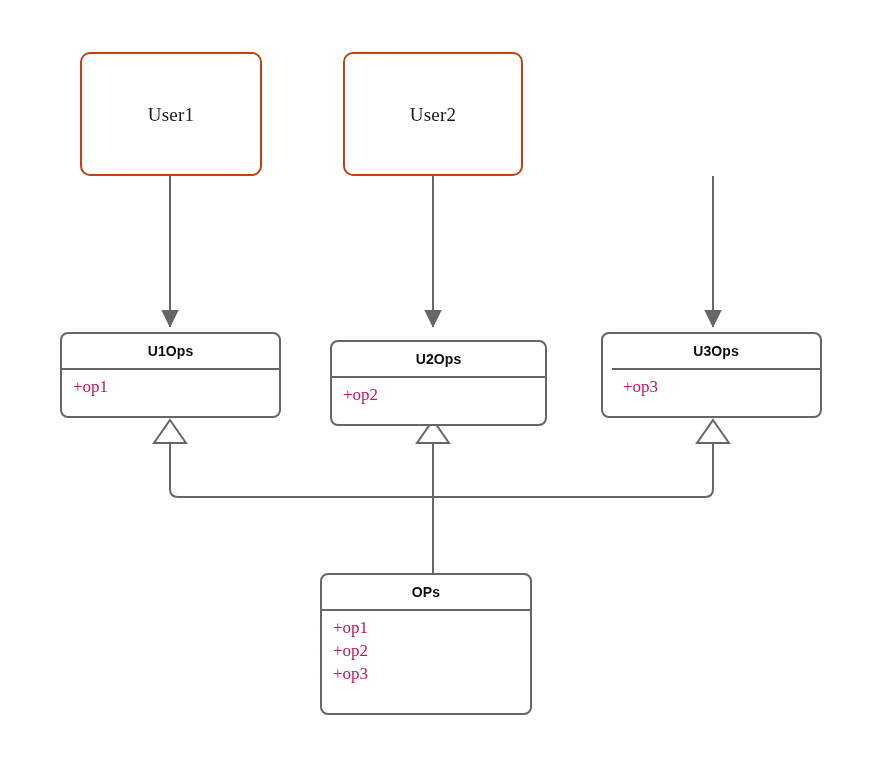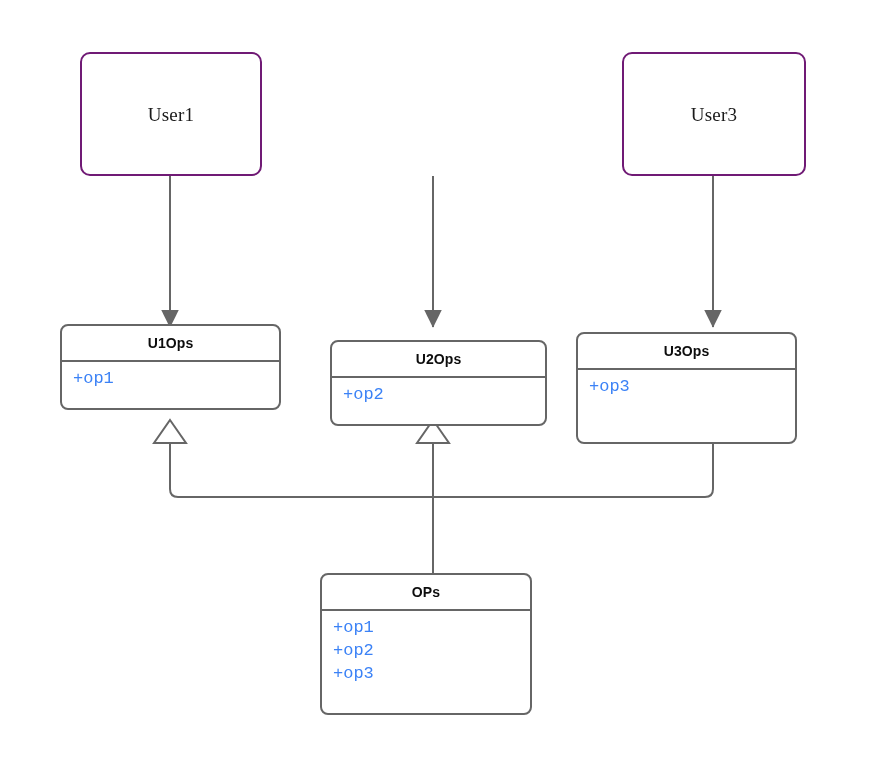--- a/index.html
+++ b/index.html
@@ -25,21 +25,21 @@
     width: 880px;
     height: 770px;
     pointer-events: none;
   }
 
   
   .actor-box {
     position: absolute;
     box-sizing: border-box;
     background: #ffffff;
-    border: 2px solid #701a75;
+    border: 2px solid #c2410c;
     border-radius: 10px;
     display: flex;
     align-items: center;
     justify-content: center;
   }
   .actor-label {
     font-family: "Liberation Serif", serif;
     font-size: 19px;
     color: #1a1a1a;
     line-height: 1;
@@ -71,23 +71,23 @@
     letter-spacing: 0.1px;
   }
   .class-members {
     flex: 1 1 auto;
     padding: 6px 11px 0 11px;
     display: flex;
     flex-direction: column;
     align-items: flex-start;
   }
   .member {
-    font-family: Liberation Mono, monospace;
+    font-family: Liberation Serif, serif;
     font-size: 17px;
-    color: #3b82f6;
+    color: #be185d;
     line-height: 1.34;
     white-space: pre;
   }
 </style>
 </head>
 <body>
 
 <div id="canvas">
 
   <svg id="edges" viewBox="0 0 880 770">
@@ -111,40 +111,40 @@
 
     <polygon points="170,420 186,443 154,443" fill="#ffffff" stroke="#666666" stroke-width="2" stroke-linejoin="miter"></polygon>
     <polygon points="433,420 449,443 417,443" fill="#ffffff" stroke="#666666" stroke-width="2" stroke-linejoin="miter"></polygon>
     <polygon points="713,420 729,443 697,443" fill="#ffffff" stroke="#666666" stroke-width="2" stroke-linejoin="miter"></polygon>
   </svg>
 
   <div class="actor-box" style="left:80px; top:52px; width:182px; height:124px;">
     <span class="actor-label">User1</span>
   </div>
 
-
-  <div class="actor-box" style="left:622px; top:52px; width:184px; height:124px;">
-    <span class="actor-label">User3</span>
+  <div class="actor-box" style="left:343px; top:52px; width:180px; height:124px;">
+    <span class="actor-label">User2</span>
   </div>
 
-  <div class="class-box" style="left:60px; top:324px; width:221px; height:86px;">
+
+  <div class="class-box" style="left:60px; top:332px; width:221px; height:86px;">
     <div class="class-title">U1Ops</div>
     <div class="class-members">
       <span class="member">+op1</span>
     </div>
   </div>
 
   <div class="class-box" style="left:330px; top:340px; width:217px; height:86px;">
     <div class="class-title">U2Ops</div>
     <div class="class-members">
       <span class="member">+op2</span>
     </div>
   </div>
 
-  <div class="class-box" style="left:576px; top:332px; width:221px; height:112px;">
+  <div class="class-box" style="left:601px; top:332px; width:221px; height:86px;padding-left:9px;">
     <div class="class-title">U3Ops</div>
     <div class="class-members">
       <span class="member">+op3</span>
     </div>
   </div>
 
   <div class="class-box" style="left:320px; top:573px; width:212px; height:142px;">
     <div class="class-title">OPs</div>
     <div class="class-members">
       <span class="member">+op1</span>

